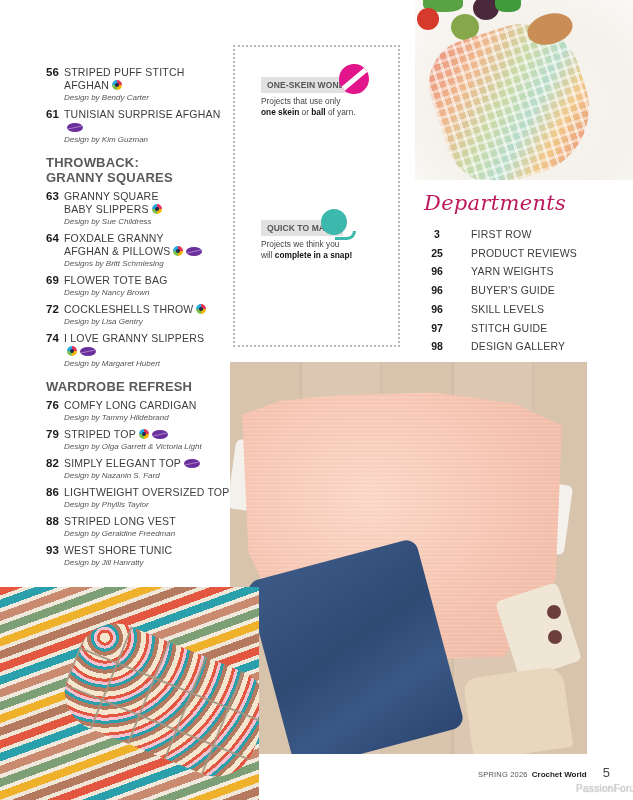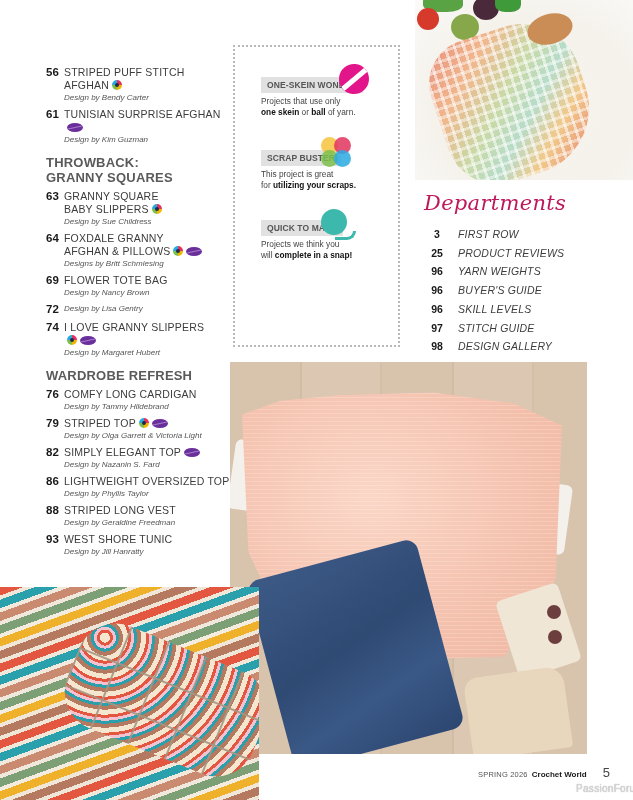--- a/index.html
+++ b/index.html
@@ -37,21 +37,21 @@
   .quick { left: 60px; top: -8px; width: 26px; height: 26px; border-radius: 50%; background: #3cb8ac; }
   .quick::after { content: ""; position: absolute; left: 14px; top: 22px; width: 18px; height: 6px; border-bottom: 3px solid #3cb8ac; border-right: 3px solid #3cb8ac; border-radius: 0 0 10px 0; }
   .cgoa-badge { left: 48px; top: -6px; width: 44px; height: 24px; border-radius: 50%; background: #6b2f9c; color: #fff;
     font-weight: bold; font-size: 9px; text-align: center; line-height: 20px; letter-spacing: 0.4px; }
 
   
   .dept { position: absolute; left: 420px; top: 191px; width: 180px; }
   .dept-title { font-family: "DejaVu Serif", serif; font-style: italic; font-size: 21px; color: #be185d; margin-left: 4px; margin-bottom: 10px; letter-spacing: 0.3px; }
   .dept-row { display: flex; font-size: 10.5px; line-height: 18.7px; }
   .dept-row .dnum { width: 34px; font-weight: bold; color: #1a1a1a; text-align: center; }
-  .dept-row .dlbl { color: #3c3c3c; letter-spacing: 0.2px; margin-left: 4px; font-style: italic; }
+  .dept-row .dlbl { color: #3c3c3c; letter-spacing: 0.2px; margin-left: 17px; }
 
   
   .photo { position: absolute; overflow: hidden; }
   .bag-photo { left: 415px; top: 0; width: 218px; height: 180px;
     background: radial-gradient(ellipse at 55% 60%, #f7f4ef 0%, #f5f2ec 60%, #fbfaf8 100%); }
   .bag { position: absolute; left: 22px; top: 28px; width: 150px; height: 150px; border-radius: 30% 40% 45% 35%;
     transform: rotate(-18deg);
     background:
       repeating-linear-gradient(90deg, rgba(255,255,255,0.55) 0 3px, transparent 3px 9px),
       repeating-linear-gradient(0deg, rgba(255,255,255,0.45) 0 3px, transparent 3px 9px),
@@ -182,20 +182,23 @@
     <span class="num">69</span>
     <div class="body">
       <div class="title">FLOWER TOTE BAG</div>
       <div class="byline">Design by Nancy Brown</div>
     </div>
   </div>
 
   <div class="entry">
     <span class="num">72</span>
     <div class="body">
+      <div class="title"><span>COCKLESHELLS THROW</span><span class="icons">
+            <span class="ic-scrap"></span>
+          </span></div>
       <div class="byline">Design by Lisa Gentry</div>
     </div>
   </div>
 
   <div class="entry">
     <span class="num">74</span>
     <div class="body">
       <div class="title"><span>I LOVE GRANNY SLIPPERS</span><span class="icons">
             <span class="ic-scrap"></span>
             <span class="ic-cgoa"></span>
@@ -266,33 +269,20 @@
 
   <div class="leg-item" style="top:27px;">
     <span class="leg-tag">ONE-SKEIN WONDER</span>
     <div class="leg-icon oneskein"></div>
     <div class="leg-desc">
       <span>Projects that use only</span><br>
       <b>one skein</b><span> or </span><b>ball</b><span> of yarn.</span>
     </div>
   </div>
 
-  <div class="leg-item" style="top:100px;">
-    <span class="leg-tag">SCRAP BUSTER</span>
-    <div class="leg-icon scrap-big">
-      <span style="left:0;top:0;background:#f6c33d;"></span>
-      <span style="left:13px;top:0;background:#e2325e;"></span>
-      <span style="left:0;top:13px;background:#7cc04b;"></span>
-      <span style="left:13px;top:13px;background:#2aa9e0;"></span>
-    </div>
-    <div class="leg-desc">
-      <span>This project is great</span><br>
-      <span>for </span><b>utilizing your scraps.</b>
-    </div>
-  </div>
 
   <div class="leg-item" style="top:170px;">
     <span class="leg-tag">QUICK TO MAKE</span>
     <div class="leg-icon quick"></div>
     <div class="leg-desc">
       <span>Projects we think you</span><br>
       <span>will </span><b>complete in a snap!</b>
     </div>
   </div>
 

